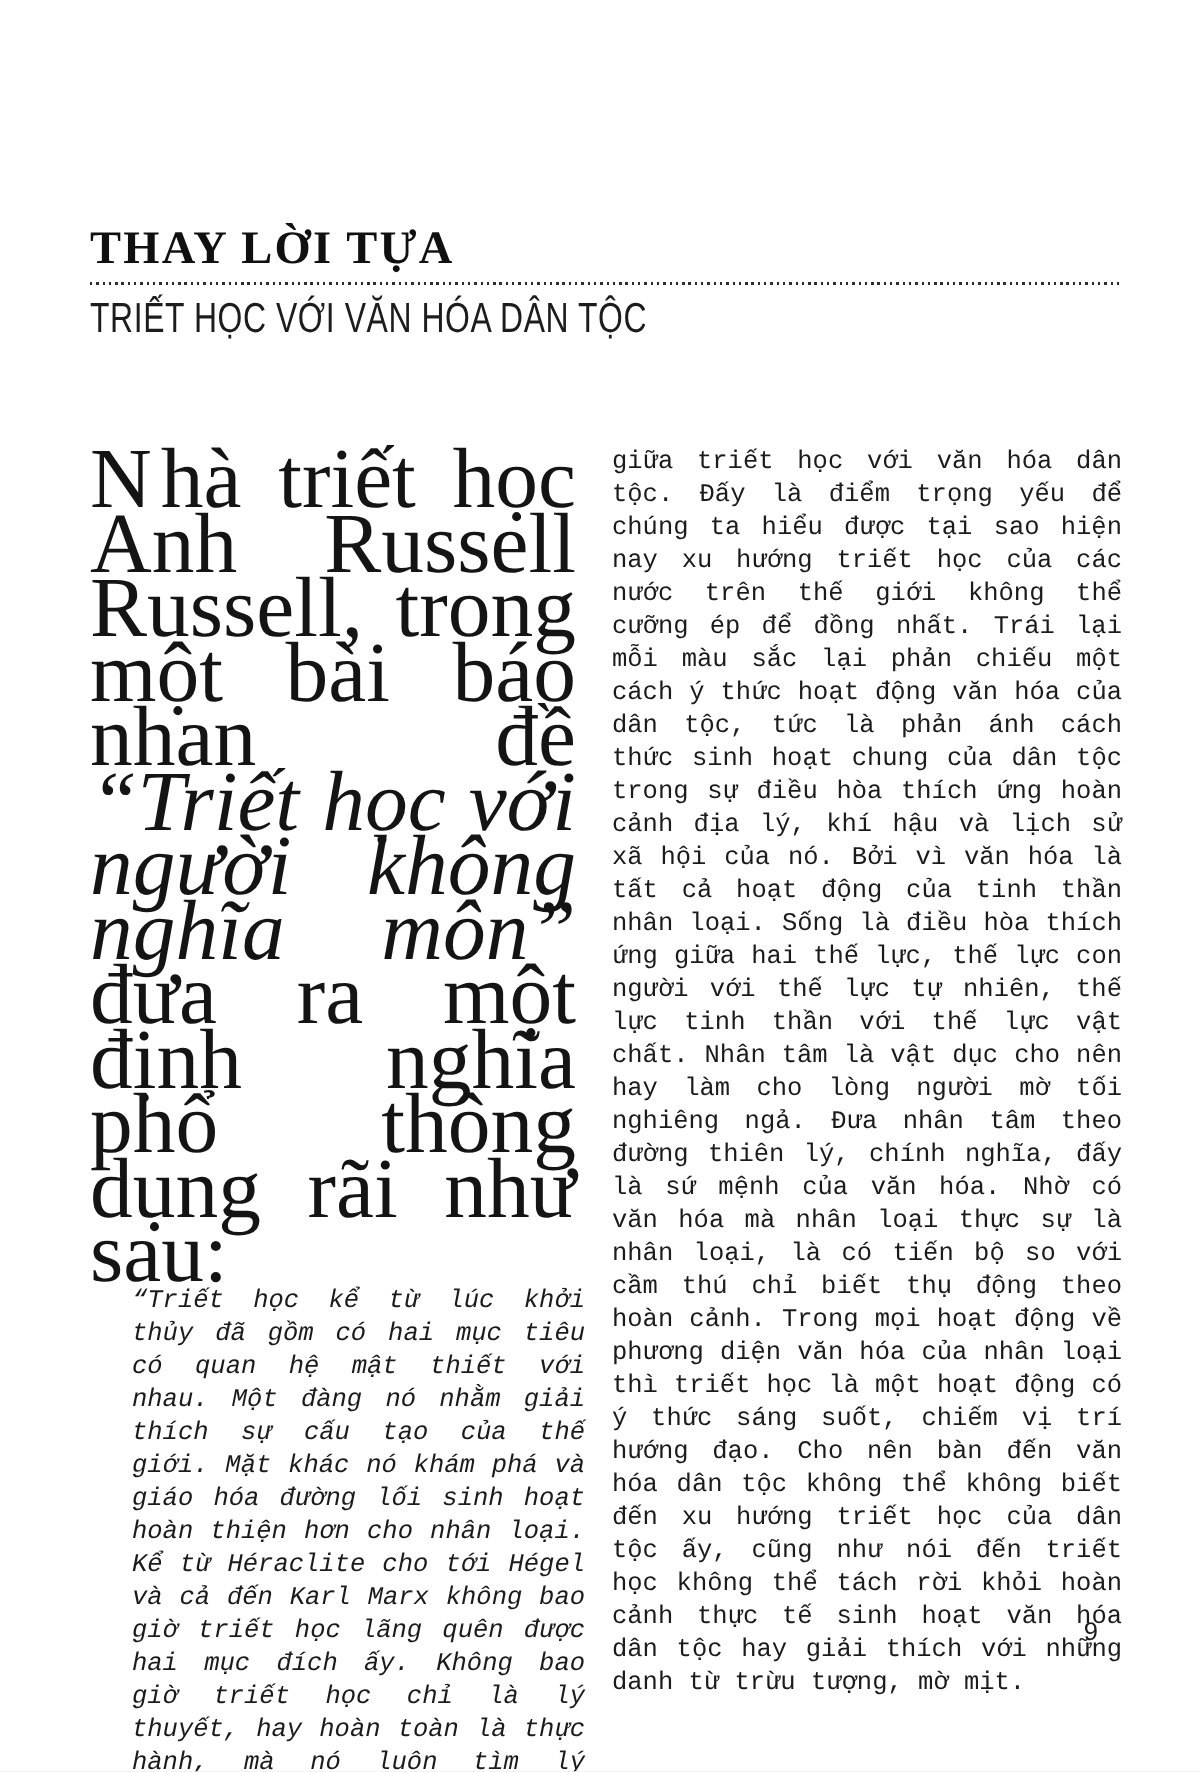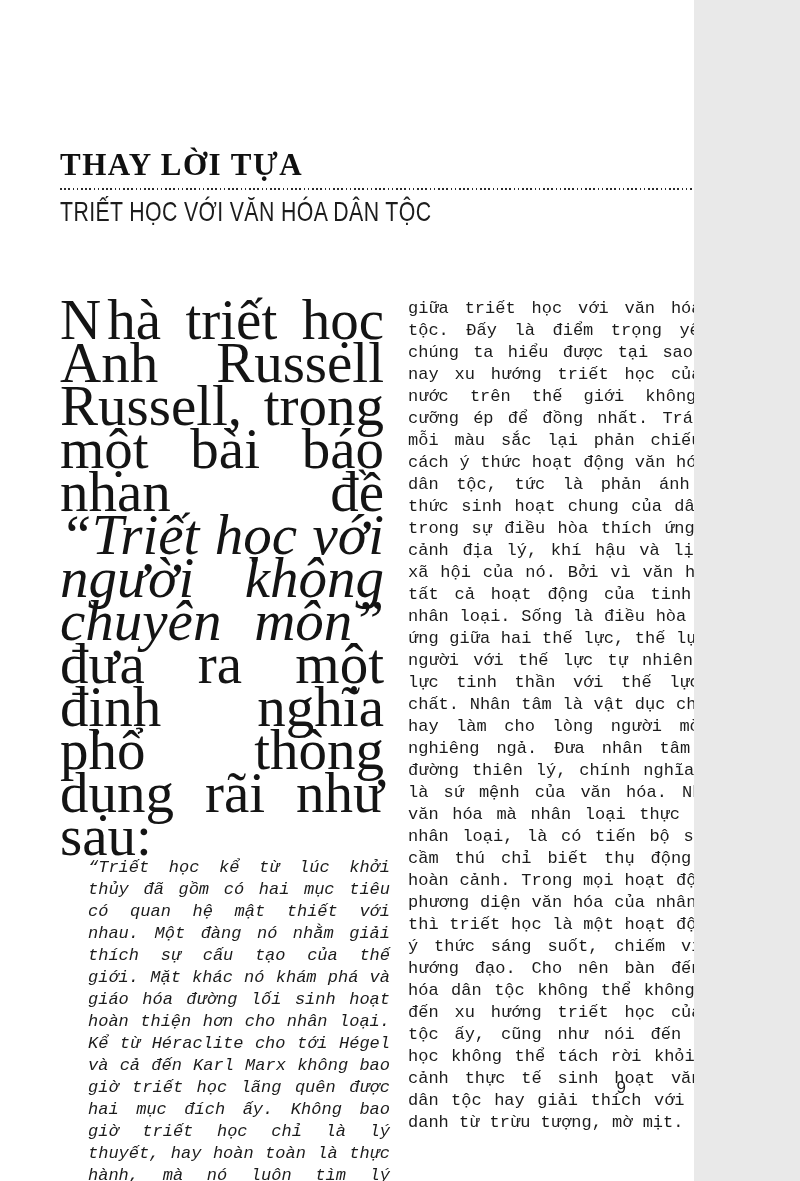--- a/index.html
+++ b/index.html
@@ -1,19 +1,19 @@
 <!DOCTYPE html>
 <html><head>
 <meta charset="utf-8">
 <style>
   * { margin: 0; padding: 0; box-sizing: border-box; }
   html, body { background: #e9e9e9; }
   .page {
     position: relative;
-    width: 694px;
+    width: 800px;
     height: 1181px;
     background: #ffffff;
     color: #1b1b1b;
     font-family: "Liberation Serif", "DejaVu Serif", serif;
     overflow: hidden;
   }
   .content {
     position: absolute;
     left: 60px;
     top: 148px;
@@ -89,21 +89,21 @@
   <div class="content">
 
     <header>
       <div class="book-title">THAY LỜI TỰA</div>
       <div class="dotted-rule"></div>
       <div class="book-subtitle">TRIẾT HỌC VỚI VĂN HÓA DÂN TỘC</div>
     </header>
 
     <div class="columns">
       <div class="col col-left" id="col-left">
-          <p class="para dropcap"><span class="dropcap">N</span><span>hà triết học Anh Russell Russell, trong một bài báo nhan đề </span><span class="it">“Triết học với người không chuyên môn”</span><span> đưa ra một định nghĩa phổ thông dụng rãi như sau:</span></p>
+          <p class="para dropcap"><span class="dropcap">N</span><span>hà triết học Anh Russell Russell, trong một bài báo nhan đề </span><span class="it">“Triết học với người không nghĩa môn”</span><span> đưa ra một định nghĩa phổ thông dụng rãi như sau:</span></p>
           <p class="para quote"><span class="it">“Triết học kể từ lúc khởi thủy đã gồm có hai mục tiêu có quan hệ mật thiết với nhau. Một đàng nó nhằm giải thích sự cấu tạo của thế giới. Mặt khác nó khám phá và giáo hóa đường lối sinh hoạt hoàn thiện hơn cho nhân loại. Kể từ Héraclite cho tới Hégel và cả đến Karl Marx không bao giờ triết học lãng quên được hai mục đích ấy. Không bao giờ triết học chỉ là lý thuyết, hay hoàn toàn là thực hành, mà nó luôn tìm lý thuyết, tìm một quan niệm có hệ thống về vũ trụ có thể ứng dụng làm cơ sở cho một nền luân lý thực hành”.</span></p>
           <p class="para indent"><span>Theo định nghĩa trên đây thì triết học phải dựa vào thái độ nhân loại hay dân tộc đối với vũ trụ nhân sinh để tổ chức, hệ thống hóa thành một quan niệm về vũ trụ nhân sinh mỗi ngày một thêm hoàn thiện, hoàn mỹ. Thái độ là cả một tâm trạng sinh hoạt trong hoàn cảnh thực tế về tri thức, tình cảm và ý chí, cho nên triết học không đi theo sát với thái độ của nhân loại hay dân tộc, chỉ đem lý trí giải thích một cách khách quan thì triết học trở nên khô khan vô tri, không còn linh động để cảm hóa nhân loại nữa vậy.</span></p>
         </div>
       <div class="col col-right" id="col-right">
           <p class="para plain"><span>giữa triết học với văn hóa dân tộc. Đấy là điểm trọng yếu để chúng ta hiểu được tại sao hiện nay xu hướng triết học của các nước trên thế giới không thể cưỡng ép để đồng nhất. Trái lại mỗi màu sắc lại phản chiếu một cách ý thức hoạt động văn hóa của dân tộc, tức là phản ánh cách thức sinh hoạt chung của dân tộc trong sự điều hòa thích ứng hoàn cảnh địa lý, khí hậu và lịch sử xã hội của nó. Bởi vì văn hóa là tất cả hoạt động của tinh thần nhân loại. Sống là điều hòa thích ứng giữa hai thế lực, thế lực con người với thế lực tự nhiên, thế lực tinh thần với thế lực vật chất. Nhân tâm là vật dục cho nên hay làm cho lòng người mờ tối nghiêng ngả. Đưa nhân tâm theo đường thiên lý, chính nghĩa, đấy là sứ mệnh của văn hóa. Nhờ có văn hóa mà nhân loại thực sự là nhân loại, là có tiến bộ so với cầm thú chỉ biết thụ động theo hoàn cảnh. Trong mọi hoạt động về phương diện văn hóa của nhân loại thì triết học là một hoạt động có ý thức sáng suốt, chiếm vị trí hướng đạo. Cho nên bàn đến văn hóa dân tộc không thể không biết đến xu hướng triết học của dân tộc ấy, cũng như nói đến triết học không thể tách rời khỏi hoàn cảnh thực tế sinh hoạt văn hóa dân tộc hay giải thích với những danh từ trừu tượng, mờ mịt.</span></p>
         </div>
     </div>
 
   </div>
 

